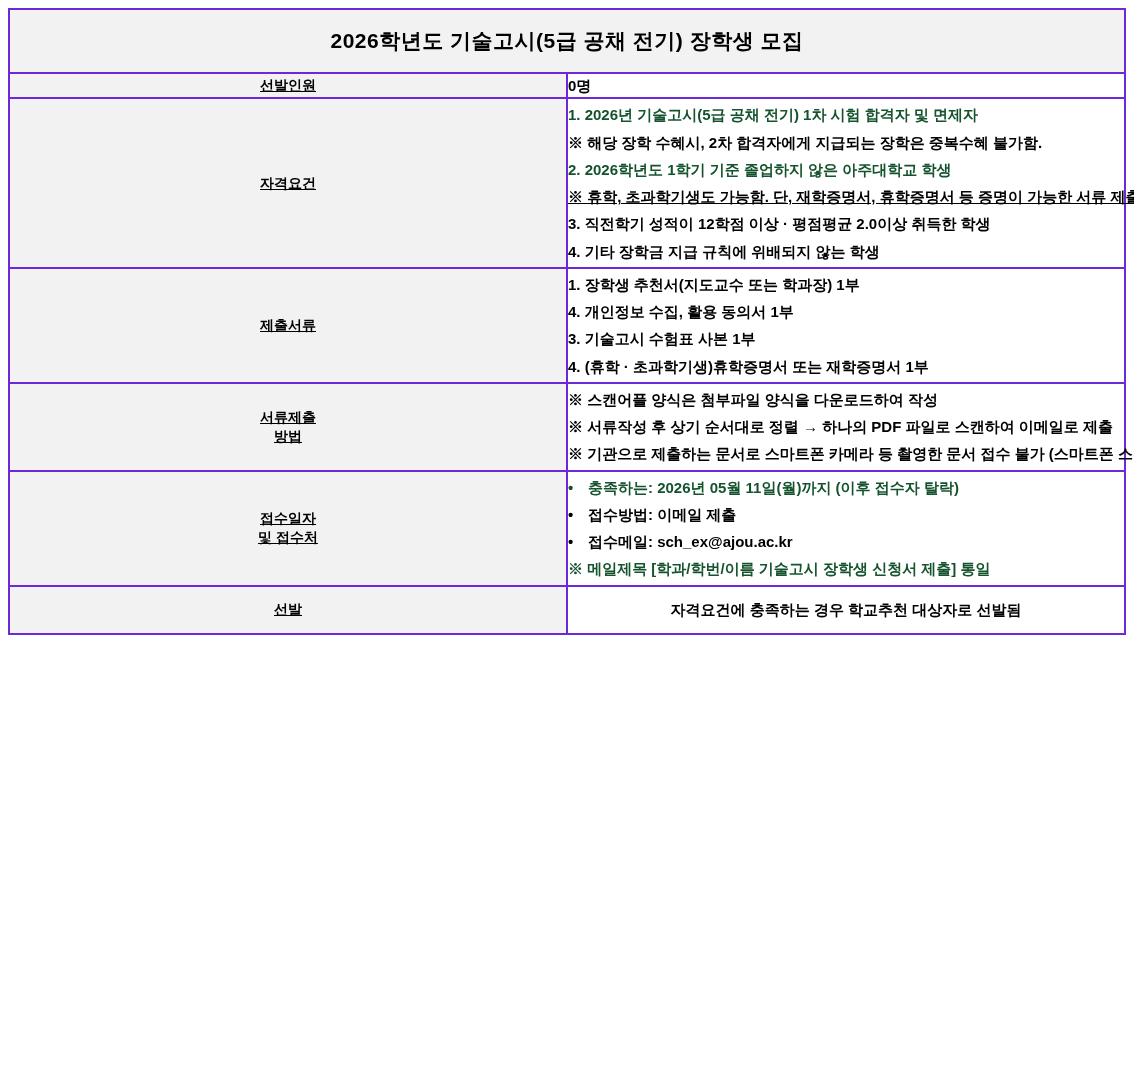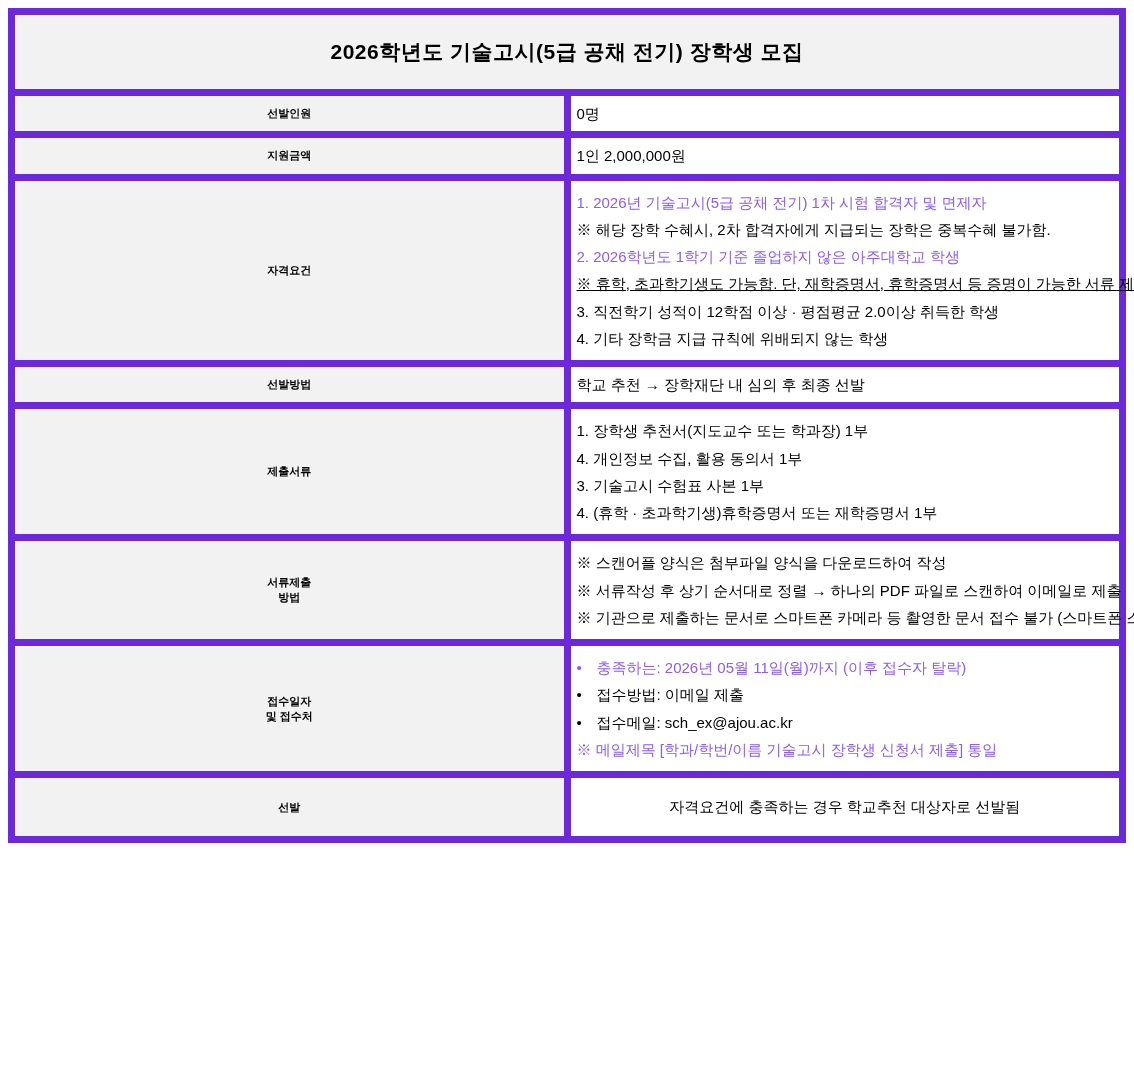--- a/index.html
+++ b/index.html
@@ -20,59 +20,60 @@
     padding: 8px 8px 8px 8px;
     background: #ffffff;
   }
   table.notice {
     width: 1118px;
     border-collapse: collapse;
     table-layout: fixed;
     border: 1px solid #808080;
   }
   table.notice td, table.notice th {
-    border: 7px solid #6d28d9;
+    border: 2px solid #6d28d9;
     vertical-align: middle;
-    padding: 6px;
+    padding: 0;
   }
   .title-cell {
     background: #f2f2f2;
     text-align: center;
     font-weight: bold;
     font-size: 21px;
     letter-spacing: 0.5px;
     height: 62px;
     color: #000;
   }
   .label-cell {
     width: 112px;
     background: #f2f2f2;
     text-align: center;
     font-weight: bold;
-    font-size: 11px;
+    font-size: 14px;
     line-height: 1.35;
     color: #000;
     padding: 4px 2px;
+    text-decoration: underline;
   }
   .content-cell {
     padding: 10px 14px;
     font-size: 15px;
     line-height: 1.55;
-    font-weight: normal;
+    font-weight: bold;
     color: #000;
   }
   .content-cell .line {
     white-space: nowrap;
     margin: 3px 0;
   }
   .short .line {
     margin: 0;
   }
   .blue {
-    color: #8b5cf6;
+    color: #14532d;
   }
   .uline {
     text-decoration: underline;
   }
   .bullet-line {
     display: flex;
     align-items: baseline;
     margin: 4px 0;
   }
   .bullet-dot {
@@ -100,46 +101,34 @@
         <td class="title-cell" colspan="2">2026학년도 기술고시(5급 공채 전기) 장학생 모집</td>
       </tr>
 
       <tr>
         <td class="label-cell">선발인원</td>
         <td class="content-cell short">
           <div class="line">0명</div>
         </td>
       </tr>
 
-      <tr>
-        <td class="label-cell">지원금액</td>
-        <td class="content-cell short">
-          <div class="line">1인 2,000,000원</div>
-        </td>
-      </tr>
 
 
       <tr>
         <td class="label-cell">자격요건</td>
         <td class="content-cell">
           <div class="num-line blue">1. 2026년 기술고시(5급 공채 전기) 1차 시험 합격자 및 면제자</div>
           <div class="num-line">※ 해당 장학 수혜시, 2차 합격자에게 지급되는 장학은 중복수혜 불가함.</div>
           <div class="num-line"><span class="blue">2. 2026학년도 1학기 기준 졸업하지 않은 아주대학교 학생</span></div>
           <div class="num-line uline">※ 휴학, 초과학기생도 가능함. 단, 재학증명서, 휴학증명서 등 증명이 가능한 서류 제출 필요.</div>
           <div class="num-line">3. 직전학기 성적이 12학점 이상 · 평점평균 2.0이상 취득한 학생</div>
           <div class="num-line">4. 기타 장학금 지급 규칙에 위배되지 않는 학생</div>
         </td>
       </tr>
 
-      <tr>
-        <td class="label-cell">선발방법</td>
-        <td class="content-cell short">
-          <div class="line">학교 추천 → 장학재단 내 심의 후 최종 선발</div>
-        </td>
-      </tr>
 
       <tr>
         <td class="label-cell">제출서류</td>
         <td class="content-cell">
           <div class="num-line">1. 장학생 추천서(지도교수 또는 학과장) 1부</div>
           <div class="num-line">4. 개인정보 수집, 활용 동의서 1부</div>
           <div class="num-line">3. 기술고시 수험표 사본 1부</div>
           <div class="num-line">4. (휴학 · 초과학기생)휴학증명서 또는 재학증명서 1부</div>
         </td>
       </tr>

